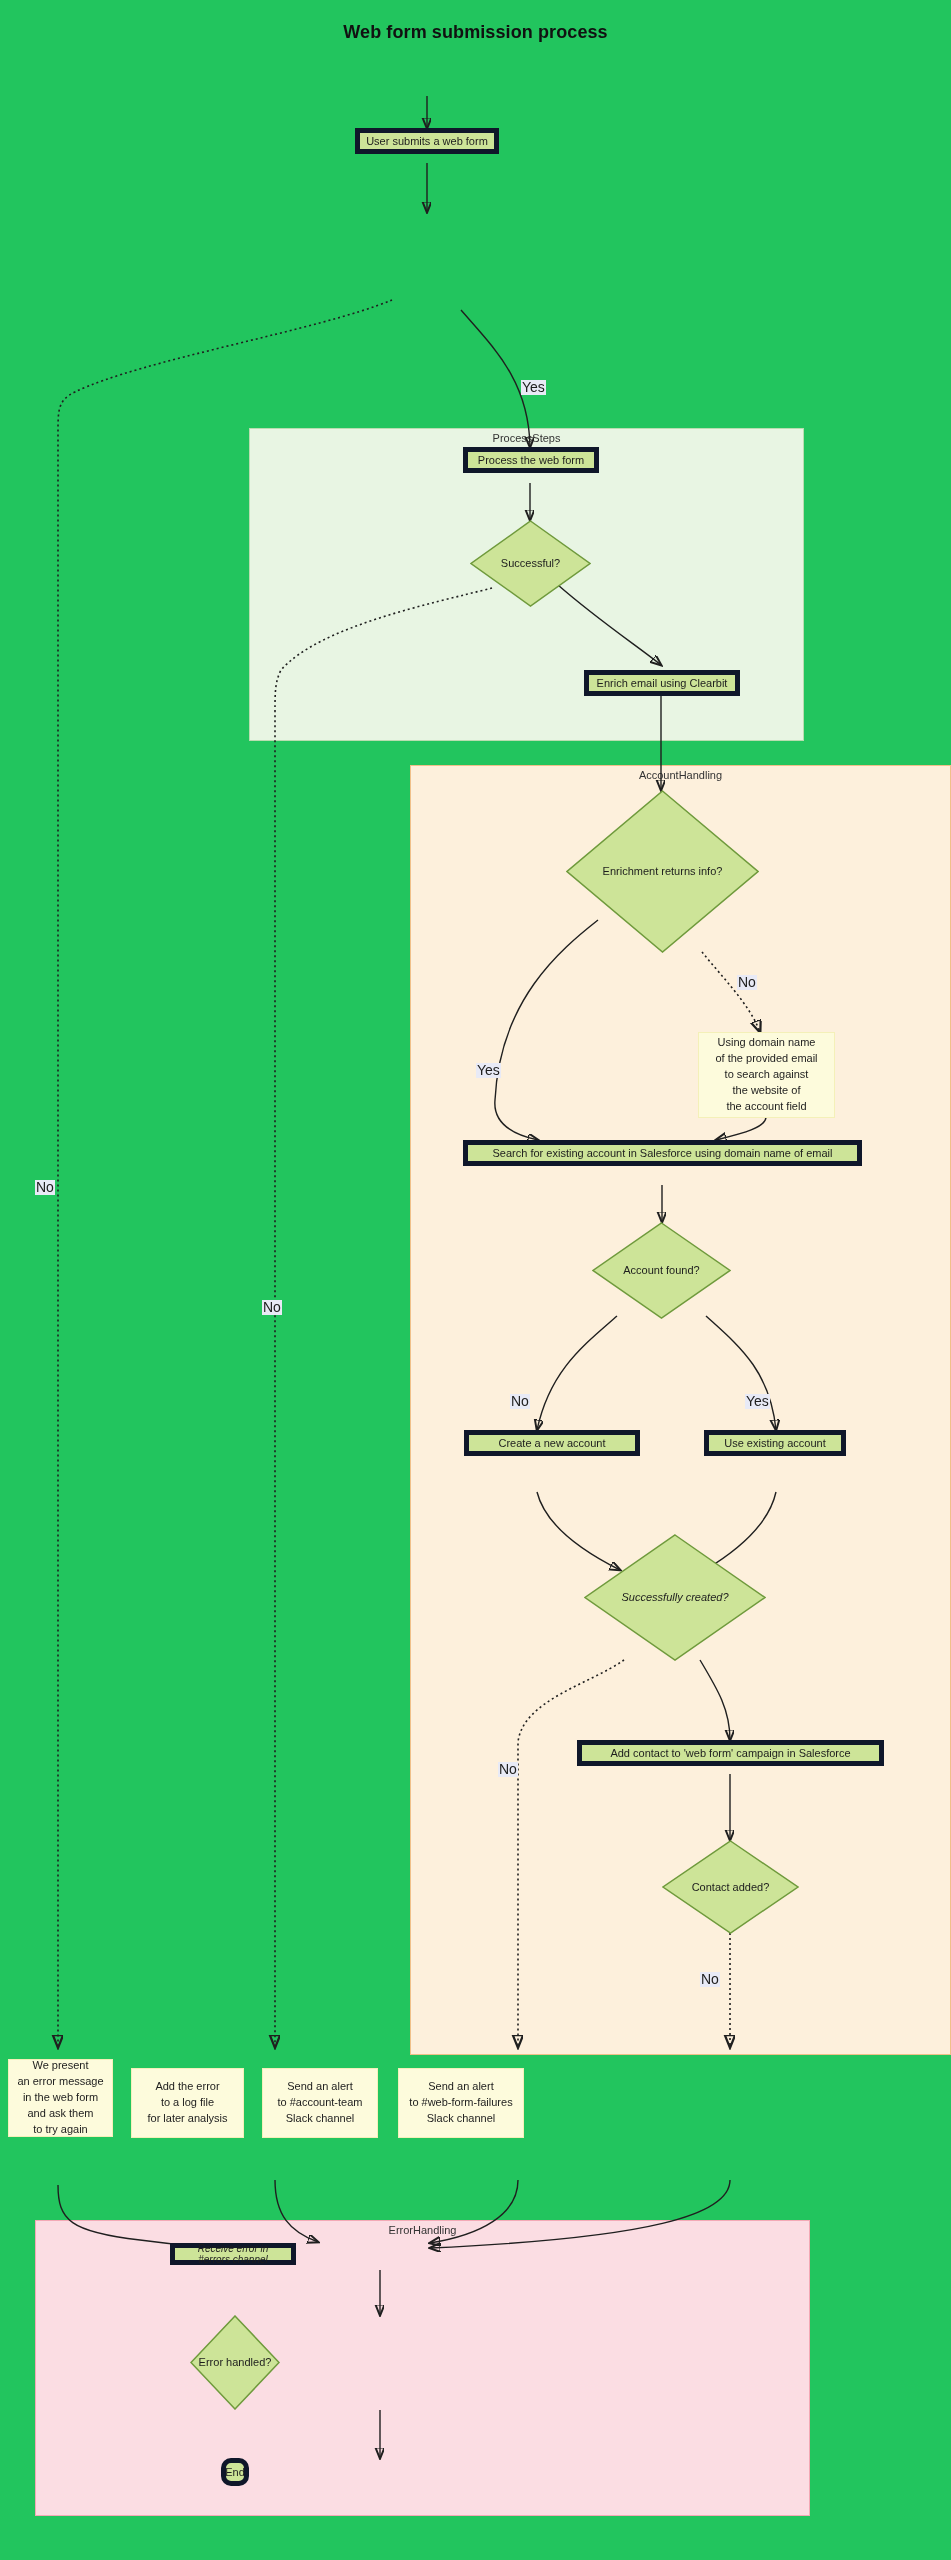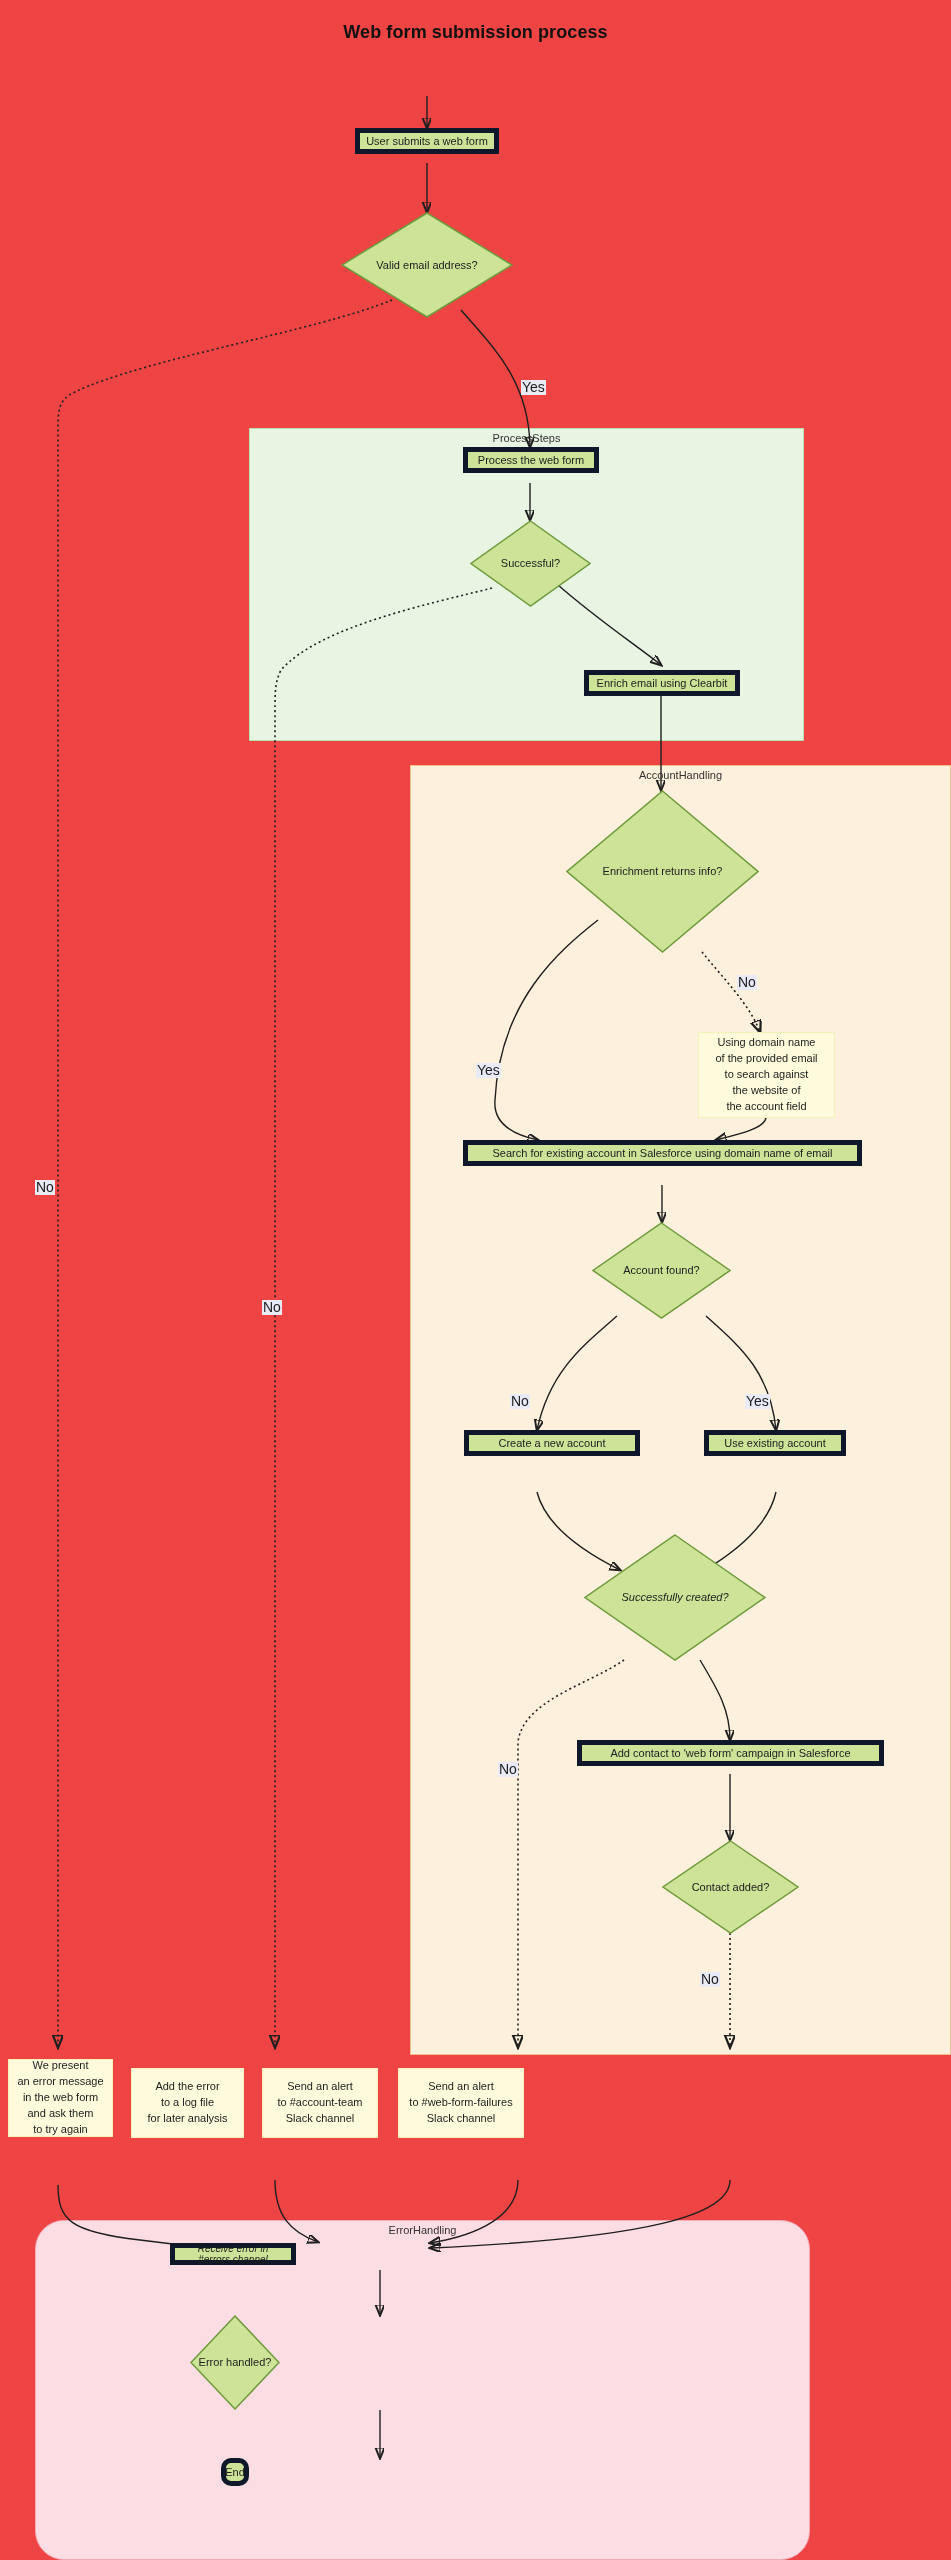--- a/index.html
+++ b/index.html
@@ -1,17 +1,17 @@
 <!DOCTYPE html>
 <html><head>
 <meta charset="utf-8">
 <style>
   html,body{margin:0;padding:0;background:#ffffff;}
   body{font-family:"Liberation Sans", sans-serif;}
-  #canvas{position:relative;width:951px;height:2560px;background:#ef4444;overflow:hidden;}
+  #canvas{position:relative;width:951px;height:2560px;background:#22c55e;overflow:hidden;}
 
   .title{
     position:absolute;font-size:18px;font-weight:bold;color:#111111;
     text-align:center;letter-spacing:.1px;
   }
 
   
   .subgraph{position:absolute;box-sizing:border-box;border-width:1px;border-style:solid;}
   .sg-label{
     position:absolute;top:3px;left:0;width:100%;text-align:center;
@@ -60,21 +60,21 @@
   <div class="title" style="left:0;top:22px;width:951px;">Web form submission process</div>
 
   <div class="subgraph" style="left:249px;top:428px;width:555px;height:313px;background:#e8f5e3;border-color:#b9ddb0;">
     <div class="sg-label">ProcessSteps</div>
   </div>
 
   <div class="subgraph" style="left:410px;top:765px;width:541px;height:1290px;background:#fdf0dc;border-color:#f0c089;">
     <div class="sg-label">AccountHandling</div>
   </div>
 
-  <div class="subgraph" style="left:35px;top:2220px;width:775px;height:340px;background:#fbdde3;border-color:#f3a9b6;border-radius:29px;">
+  <div class="subgraph" style="left:35px;top:2220px;width:775px;height:296px;background:#fbdde3;border-color:#f3a9b6;">
     <div class="sg-label">ErrorHandling</div>
   </div>
 
   <svg id="edges" viewBox="0 0 951 2560">
     <defs>
       <marker id="ah" markerWidth="9" markerHeight="9" refX="7.4" refY="3.2" orient="auto" markerUnits="strokeWidth">
         <path d="M0,0 L8,3.2 L0,6.4 z" fill="#1f1f1f" stroke="none"></path>
       </marker>
     </defs>
 
@@ -136,26 +136,20 @@
     
     <path d="M380,2270 L380,2315" marker-end="url(#ah)"></path>
     
     <path d="M380,2410 L380,2458" marker-end="url(#ah)"></path>
   </svg>
 
   <div class="node rect" style="left:355px;top:128px;width:144px;height:26px;">
     <span>User submits a web form</span>
   </div>
 
-  <div class="node diamond" style="left:341px;top:212px;width:172px;height:106px;">
-    <svg class="dshape" viewBox="0 0 172 106" preserveAspectRatio="none">
-      <polygon points="86,1 171,53 86,105 1,53" fill="#cde498" stroke="#6f9a3c" stroke-width="1.5"></polygon>
-    </svg>
-    <span class="dlabel">Valid email address?</span>
-  </div>
 
   <div class="node rect" style="left:463px;top:447px;width:136px;height:26px;">
     <span>Process the web form</span>
   </div>
 
   <div class="node diamond" style="left:470px;top:520px;width:121px;height:87px;">
     <svg class="dshape" viewBox="0 0 121 87" preserveAspectRatio="none">
       <polygon points="60.5,1 120,43.5 60.5,86 1,43.5" fill="#cde498" stroke="#6f9a3c" stroke-width="1.5"></polygon>
     </svg>
     <span class="dlabel">Successful?</span>

